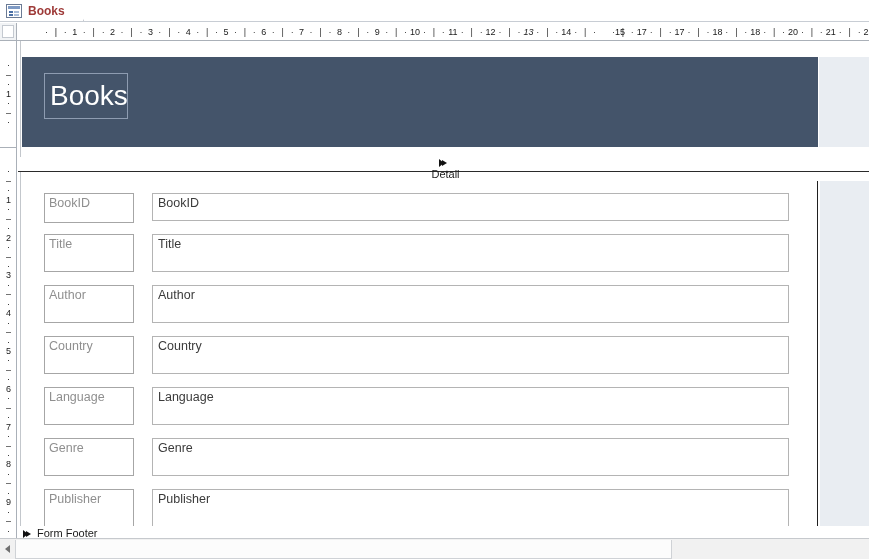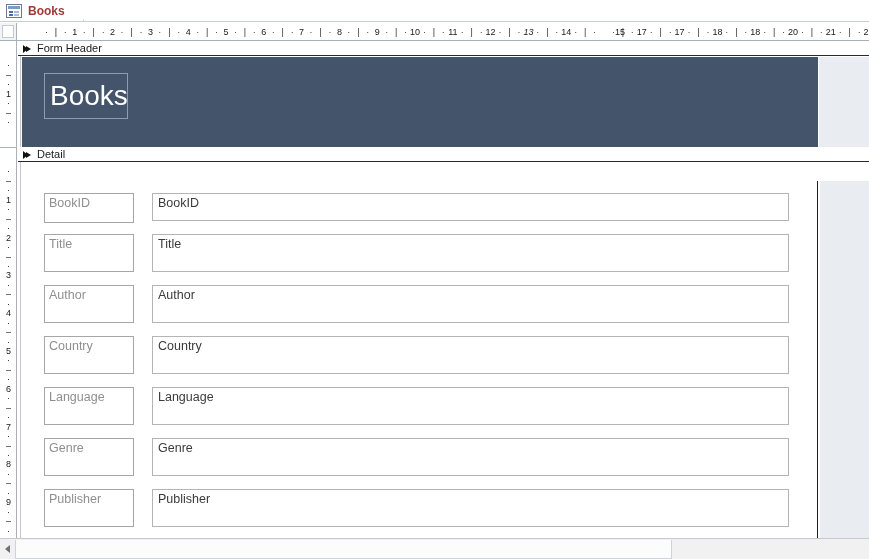--- a/index.html
+++ b/index.html
@@ -472,32 +472,28 @@
     <div class="tick" style="top: 476.1px;">–</div>
     <div class="tick" style="top: 485.55px;">·</div>
     <div class="tick" style="top: 126.45px;">·</div>
     <div class="tick" style="top: 135.9px;">–</div>
     <div class="tick" style="top: 145.35px;">·</div>
   </div>
 
 <div class="canvas">
   <div class="canvas-leftedge"></div>
 
-  <div class="section-bar" style="top:0;">
-    <span class="section-arrow"></span>
-    <span class="section-label">Form Header</span>
-  </div>
 
   <div class="header-region" style="top:16px; height:90px;">
     <div class="header-banner"></div>
     <div class="header-gutter"></div>
     <div class="title-label">Books</div>
   </div>
 
-  <div class="section-bar" style="top:106px;">
+  <div class="section-bar" style="top:116px;flex-direction:column;">
     <span class="section-arrow"></span>
     <span class="section-label">Detail</span>
   </div>
 
   <div class="detail-region" id="detail-region" style="top:140px; height:363px;">
     <div class="detail-white"></div>
     <div class="detail-gutter"></div>
   <div class="field-label" style="left: 22px; top: 12px; width: 90px; height: 30px;">BookID</div>
       <div class="field-box" style="left: 130px; top: 12px; width: 637px; height: 28px;">BookID</div>
       <div class="field-label" style="left: 22px; top: 53px; width: 90px; height: 38px;">Title</div>
@@ -507,20 +503,24 @@
       <div class="field-label" style="left: 22px; top: 155px; width: 90px; height: 38px;">Country</div>
       <div class="field-box" style="left: 130px; top: 155px; width: 637px; height: 38px;">Country</div>
       <div class="field-label" style="left: 22px; top: 206px; width: 90px; height: 38px;">Language</div>
       <div class="field-box" style="left: 130px; top: 206px; width: 637px; height: 38px;">Language</div>
       <div class="field-label" style="left: 22px; top: 257px; width: 90px; height: 38px;">Genre</div>
       <div class="field-box" style="left: 130px; top: 257px; width: 637px; height: 38px;">Genre</div>
       <div class="field-label" style="left: 22px; top: 308px; width: 90px; height: 38px;">Publisher</div>
       <div class="field-box" style="left: 130px; top: 308px; width: 637px; height: 38px;">Publisher</div>
     </div>
 
+  <div class="section-bar" style="top:485px;">
+    <span class="section-arrow"></span>
+    <span class="section-label">Form Footer</span>
+  </div>
 
 </div>
 
 <div class="hscroll">
   <div class="hscroll-left-arrow"></div>
   <div class="hscroll-thumb"></div>
   <div class="hscroll-track"></div>
 </div>
 
 </body></html>

